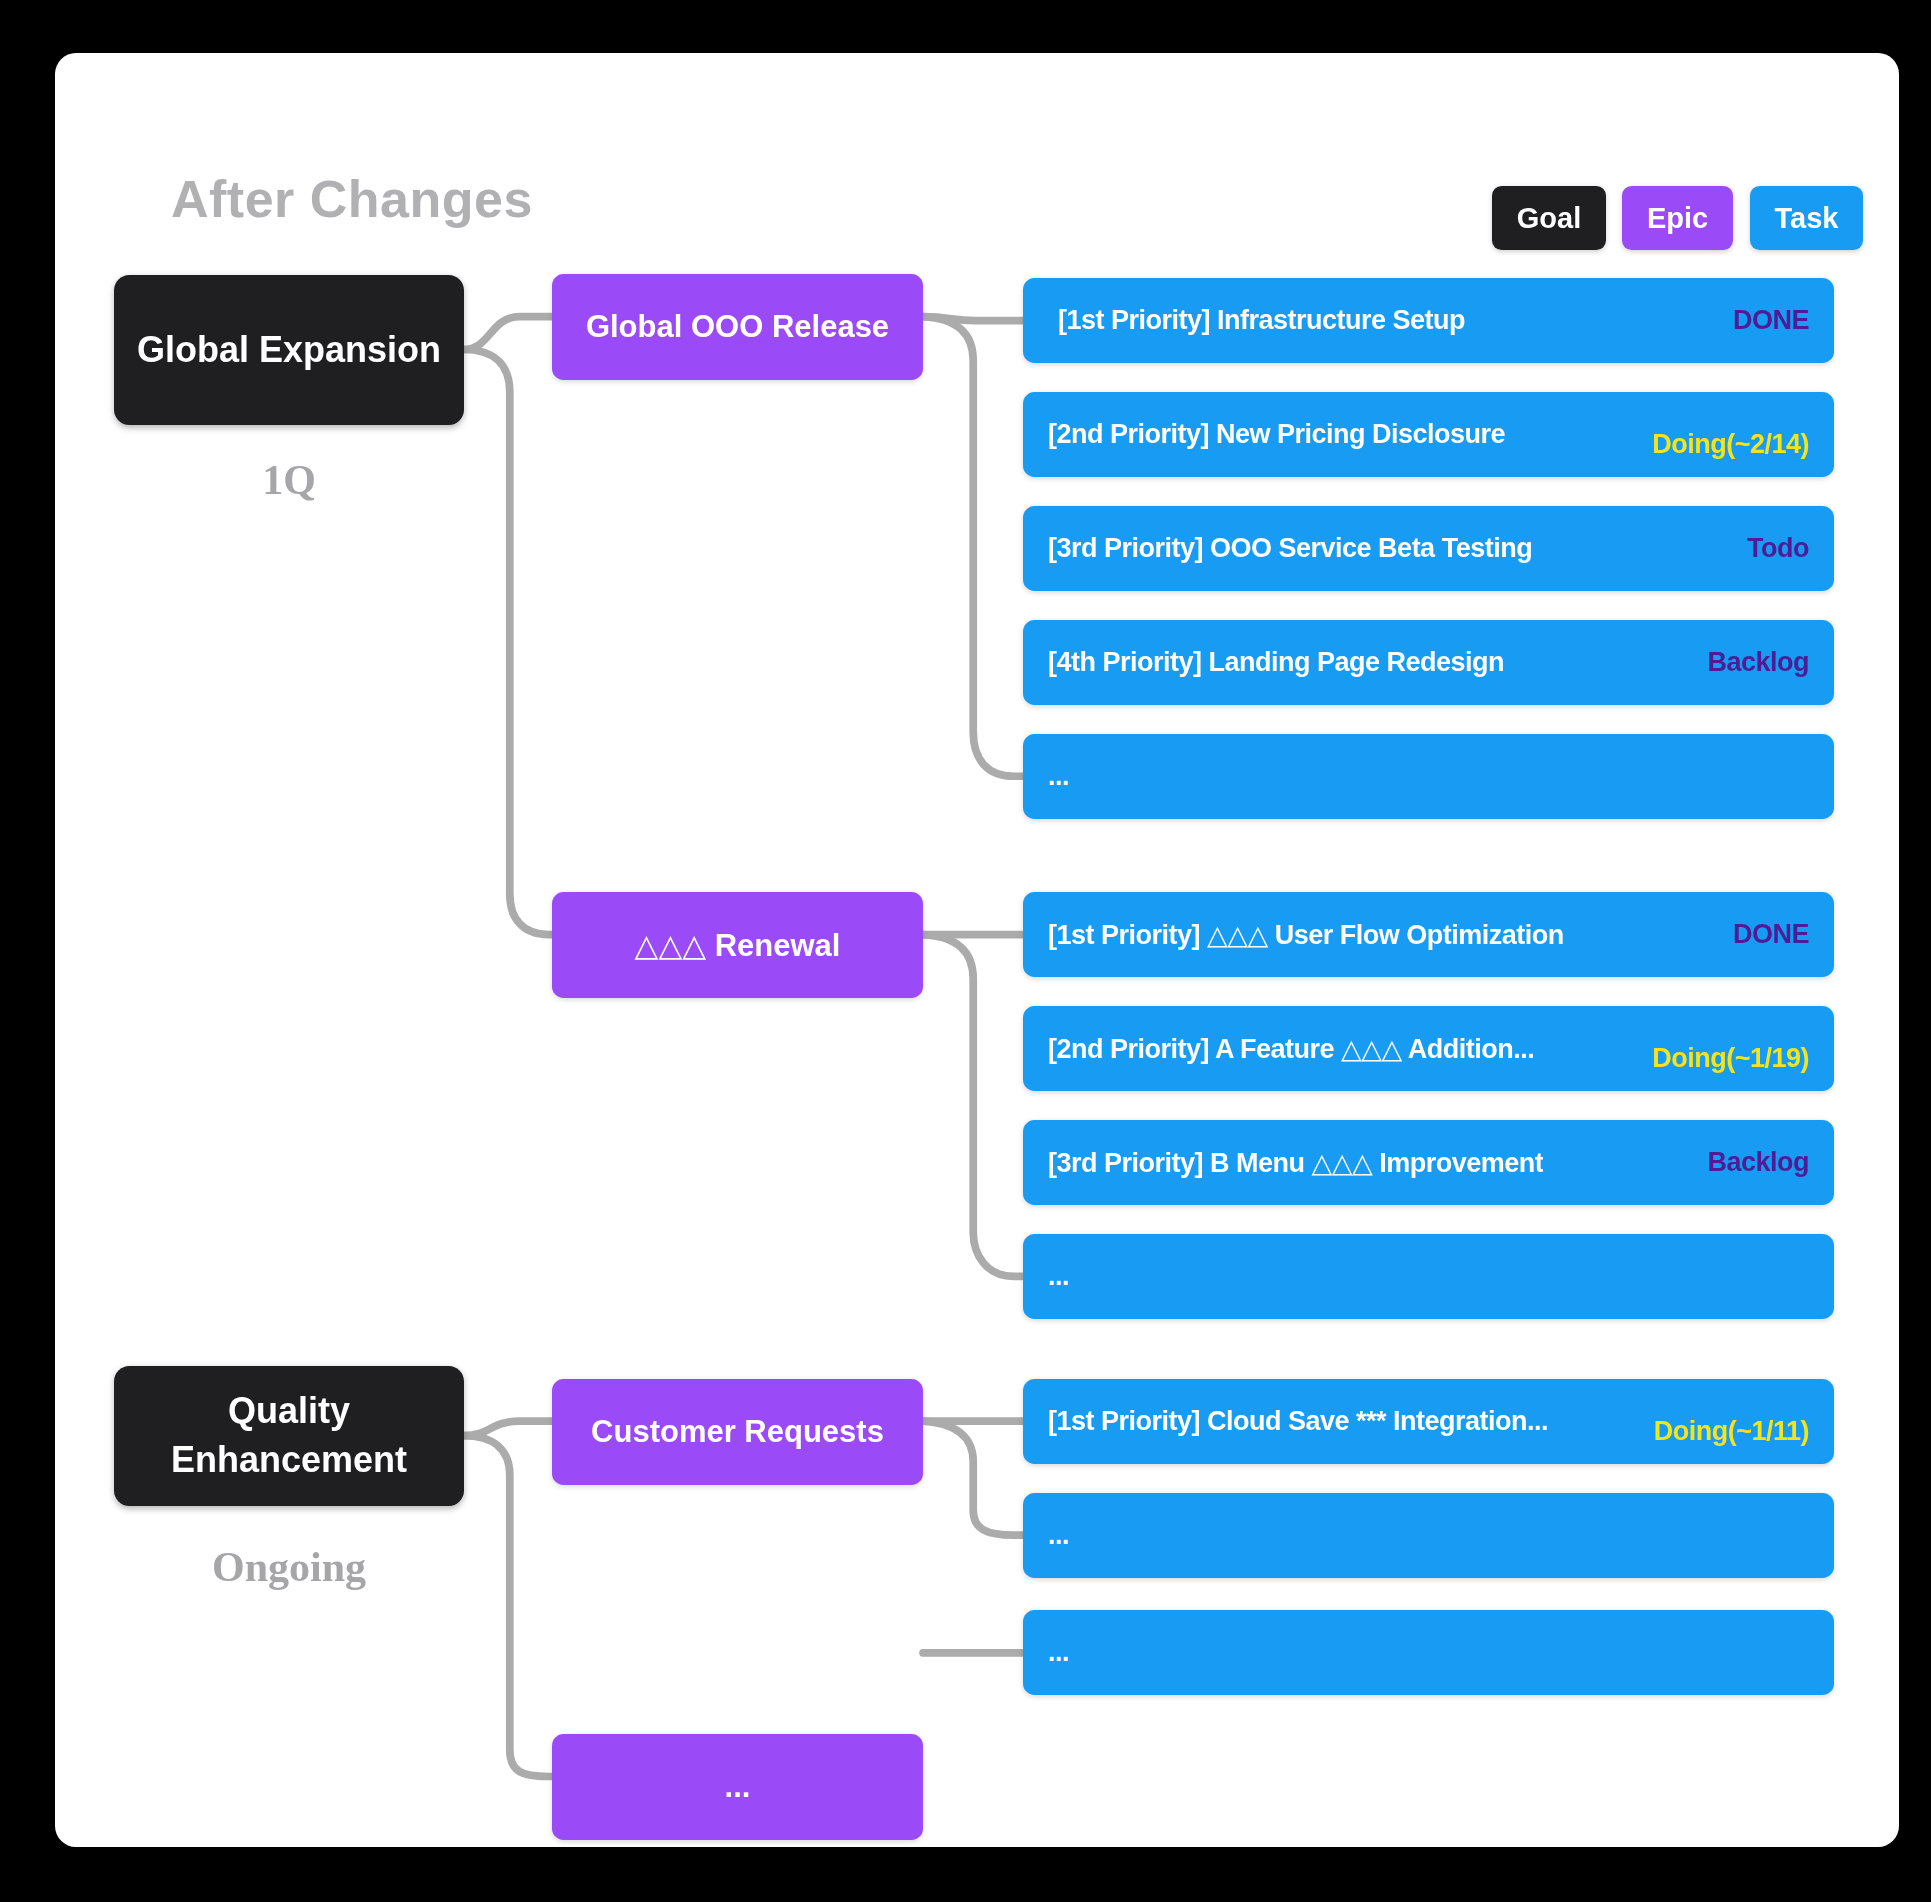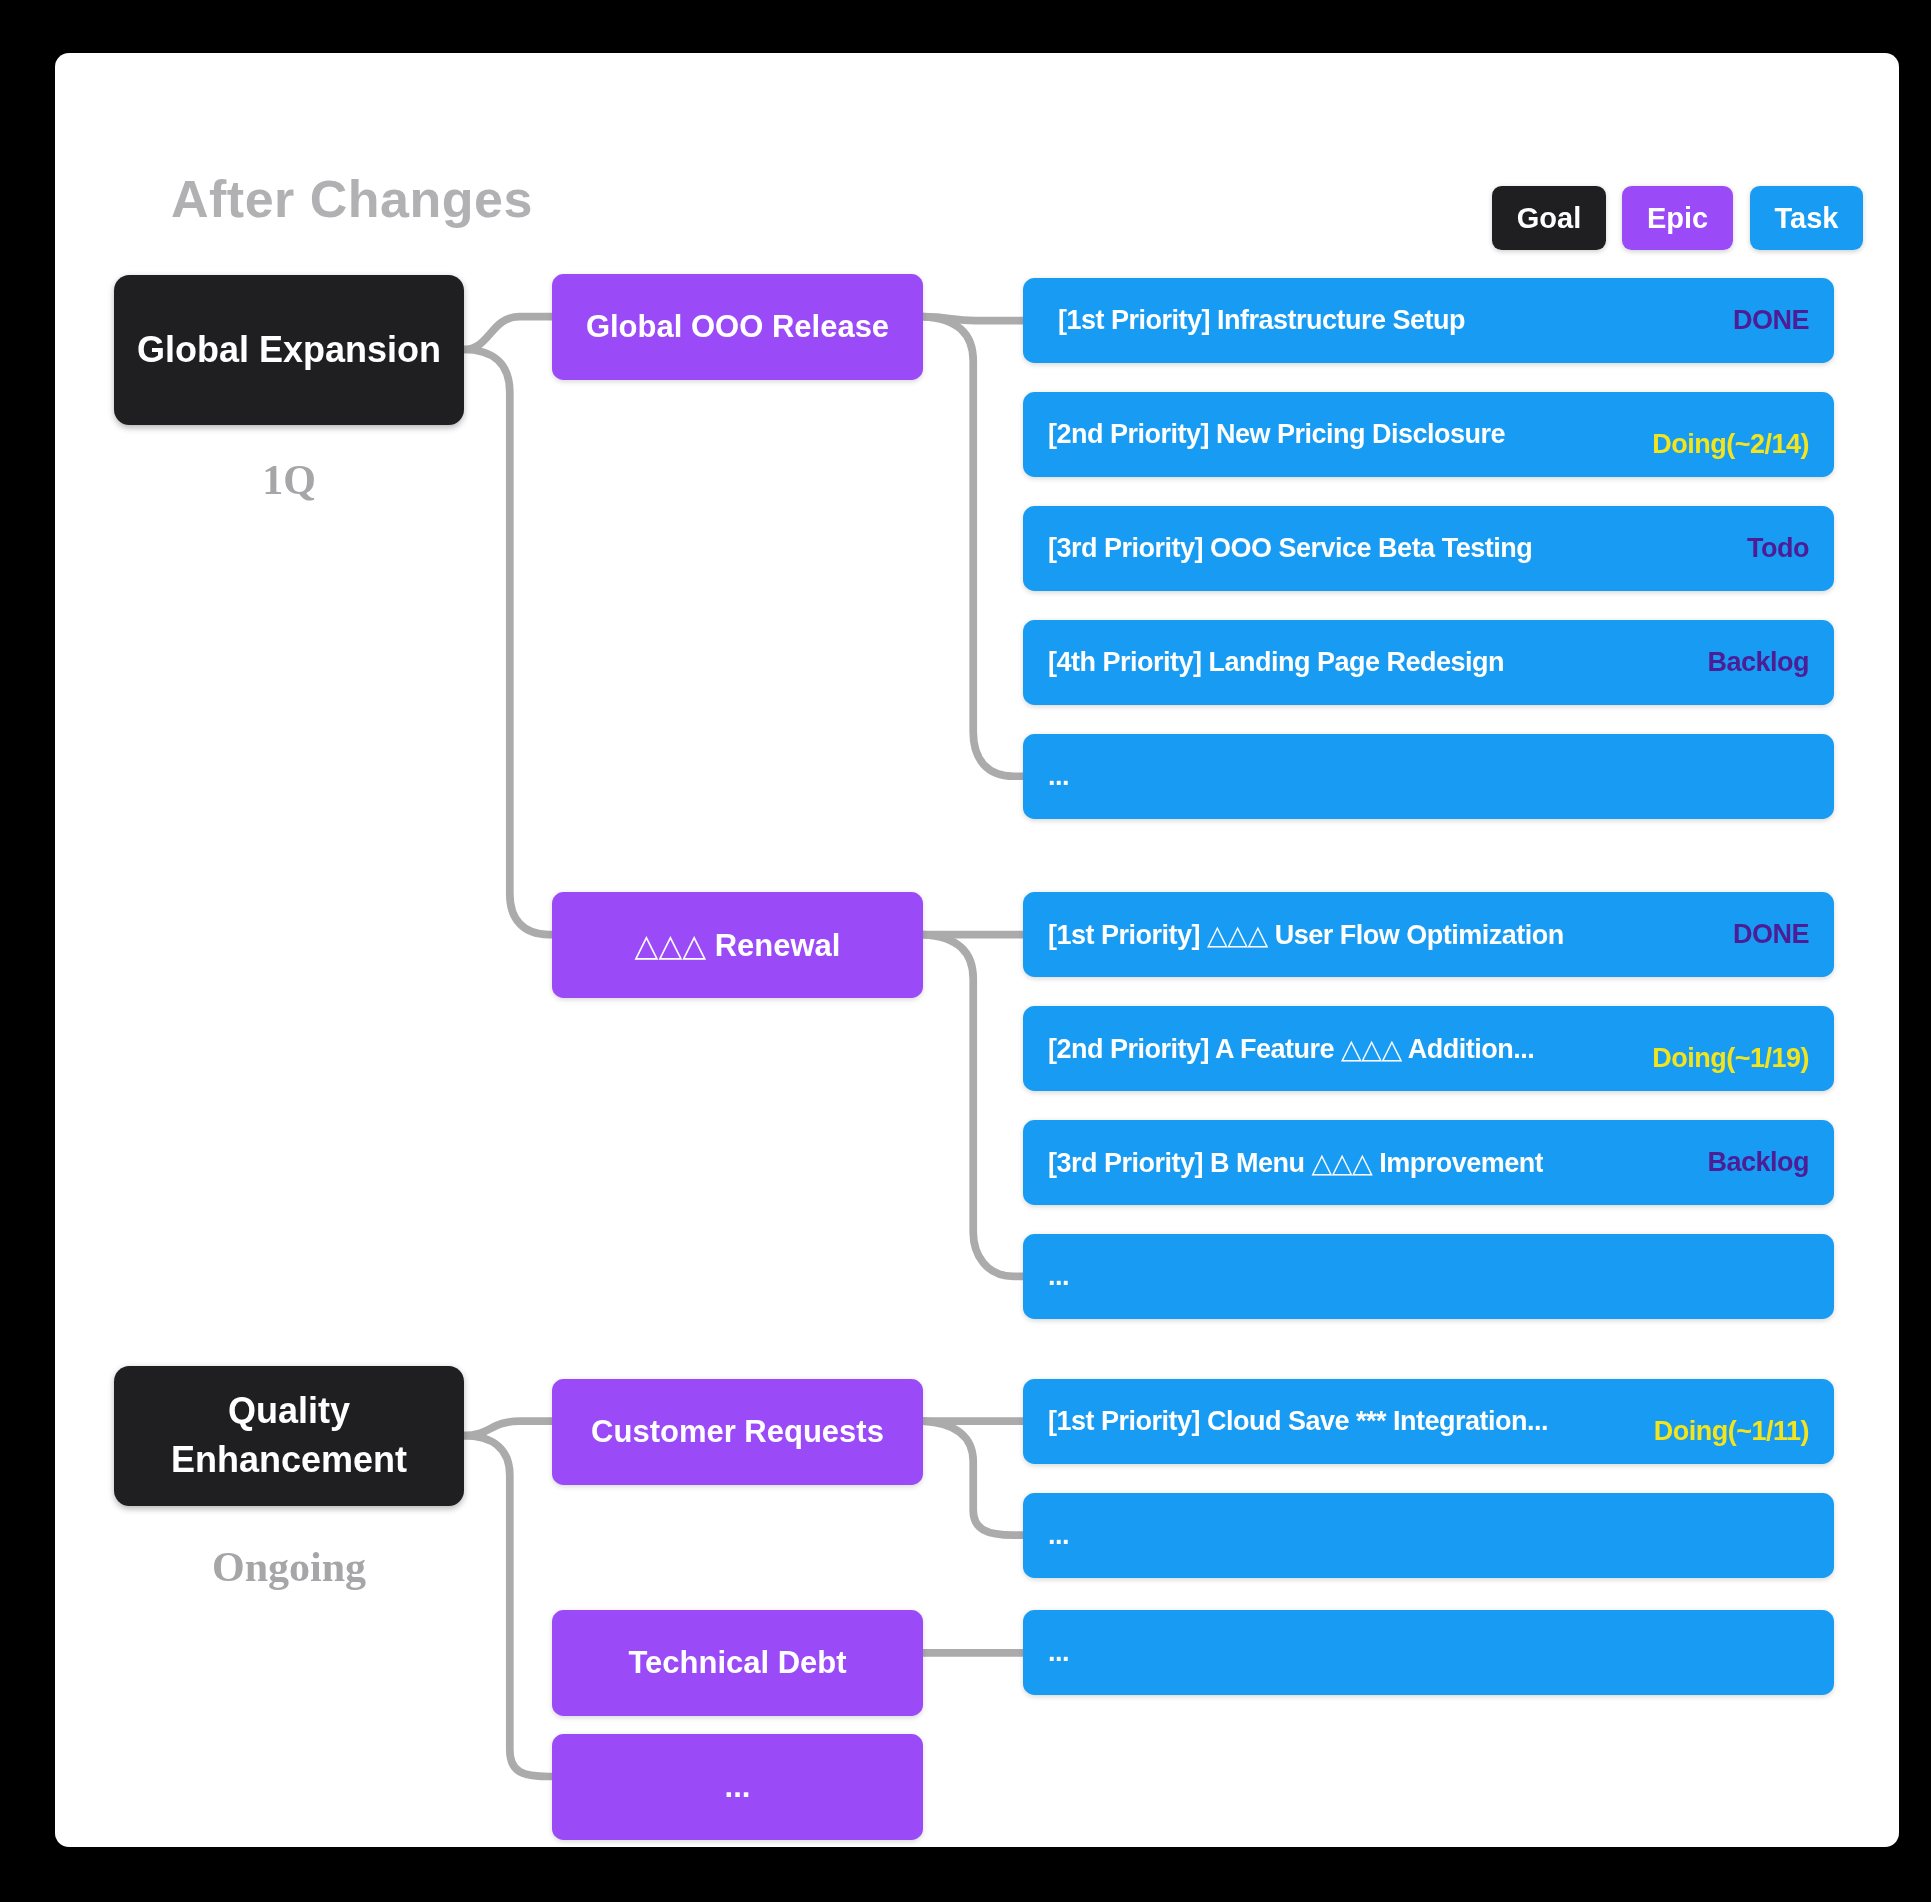--- a/index.html
+++ b/index.html
@@ -2,21 +2,21 @@
 <html style="--goal: #1f1e21; --epic: #9b4af8; --task: #189bf2; --doing: #f2e41d; --connector: #ababab; --title: #b1b1b3;"><head>
 <meta charset="utf-8">
 <style>
   html,body{margin:0;padding:0;background:#000;}
   #canvas{
     position:relative;width:1931px;height:1902px;background:#000;overflow:hidden;
     font-family:"Liberation Sans","DejaVu Sans",sans-serif;
   }
   .card{
     position:absolute;left:55px;top:53px;width:1844px;height:1794px;
-    background:#ffffff;border-radius:14px;box-shadow:0 5.8px 29px rgba(0,0,0,.45);
+    background:#ffffff;border-radius:21px;box-shadow:0 5.8px 29px rgba(0,0,0,.45);
   }
   .page-title{
     position:absolute;left:116px;top:116px;
     font-size:52px;font-weight:bold;color:#b1b1b3;letter-spacing:0.5px;
   }
   .legend-chip{
     position:absolute;top:133px;height:64px;border-radius:9.7px;
     display:flex;align-items:center;justify-content:center;
     color:#fff;font-size:29px;font-weight:bold;
     box-shadow:0 1.9px 4.8px rgba(0,0,0,.18);
@@ -108,23 +108,20 @@
 
   <div class="epic-box epic-1">
     <span>Global OOO Release</span>
   </div>
   <div class="epic-box epic-2">
     <span>△△△ Renewal</span>
   </div>
   <div class="epic-box epic-3">
     <span>Customer Requests</span>
   </div>
-  <div class="epic-box epic-4">
-    <span>Technical Debt</span>
-  </div>
   <div class="epic-box epic-5">
     <span>...</span>
   </div>
 
   <div class="task-box t-1">
     <span class="label">[1st Priority] Infrastructure Setup</span>
     <span class="status">DONE</span>
   </div>
   <div class="task-box t-2">
     <span class="label">[2nd Priority] New Pricing Disclosure</span>

